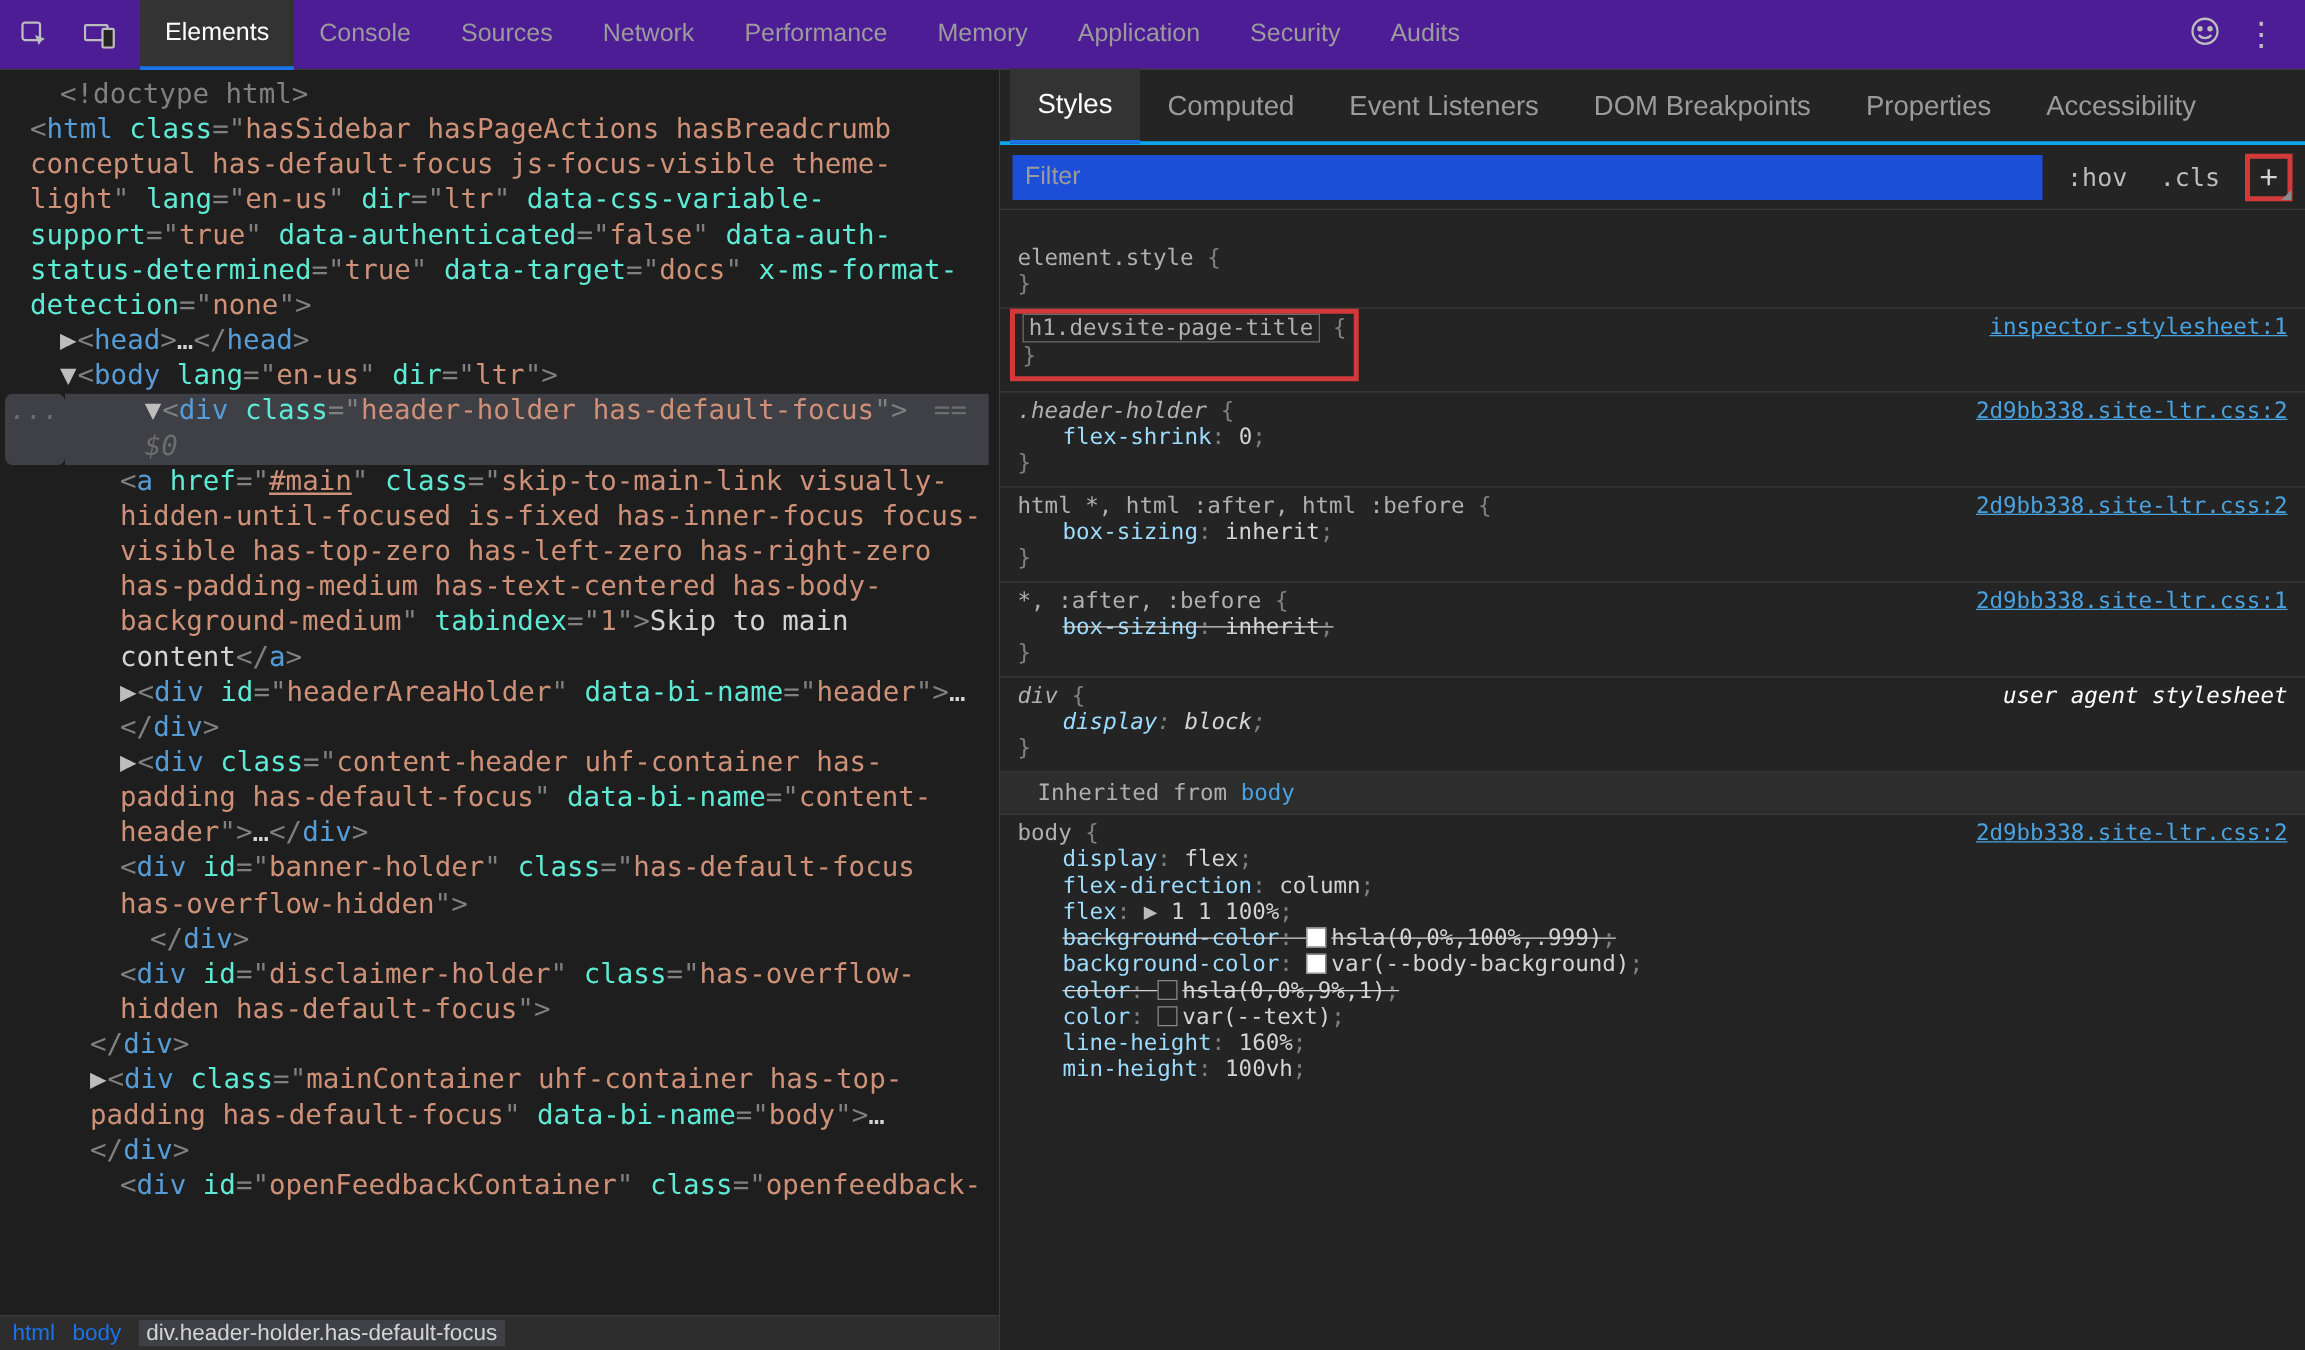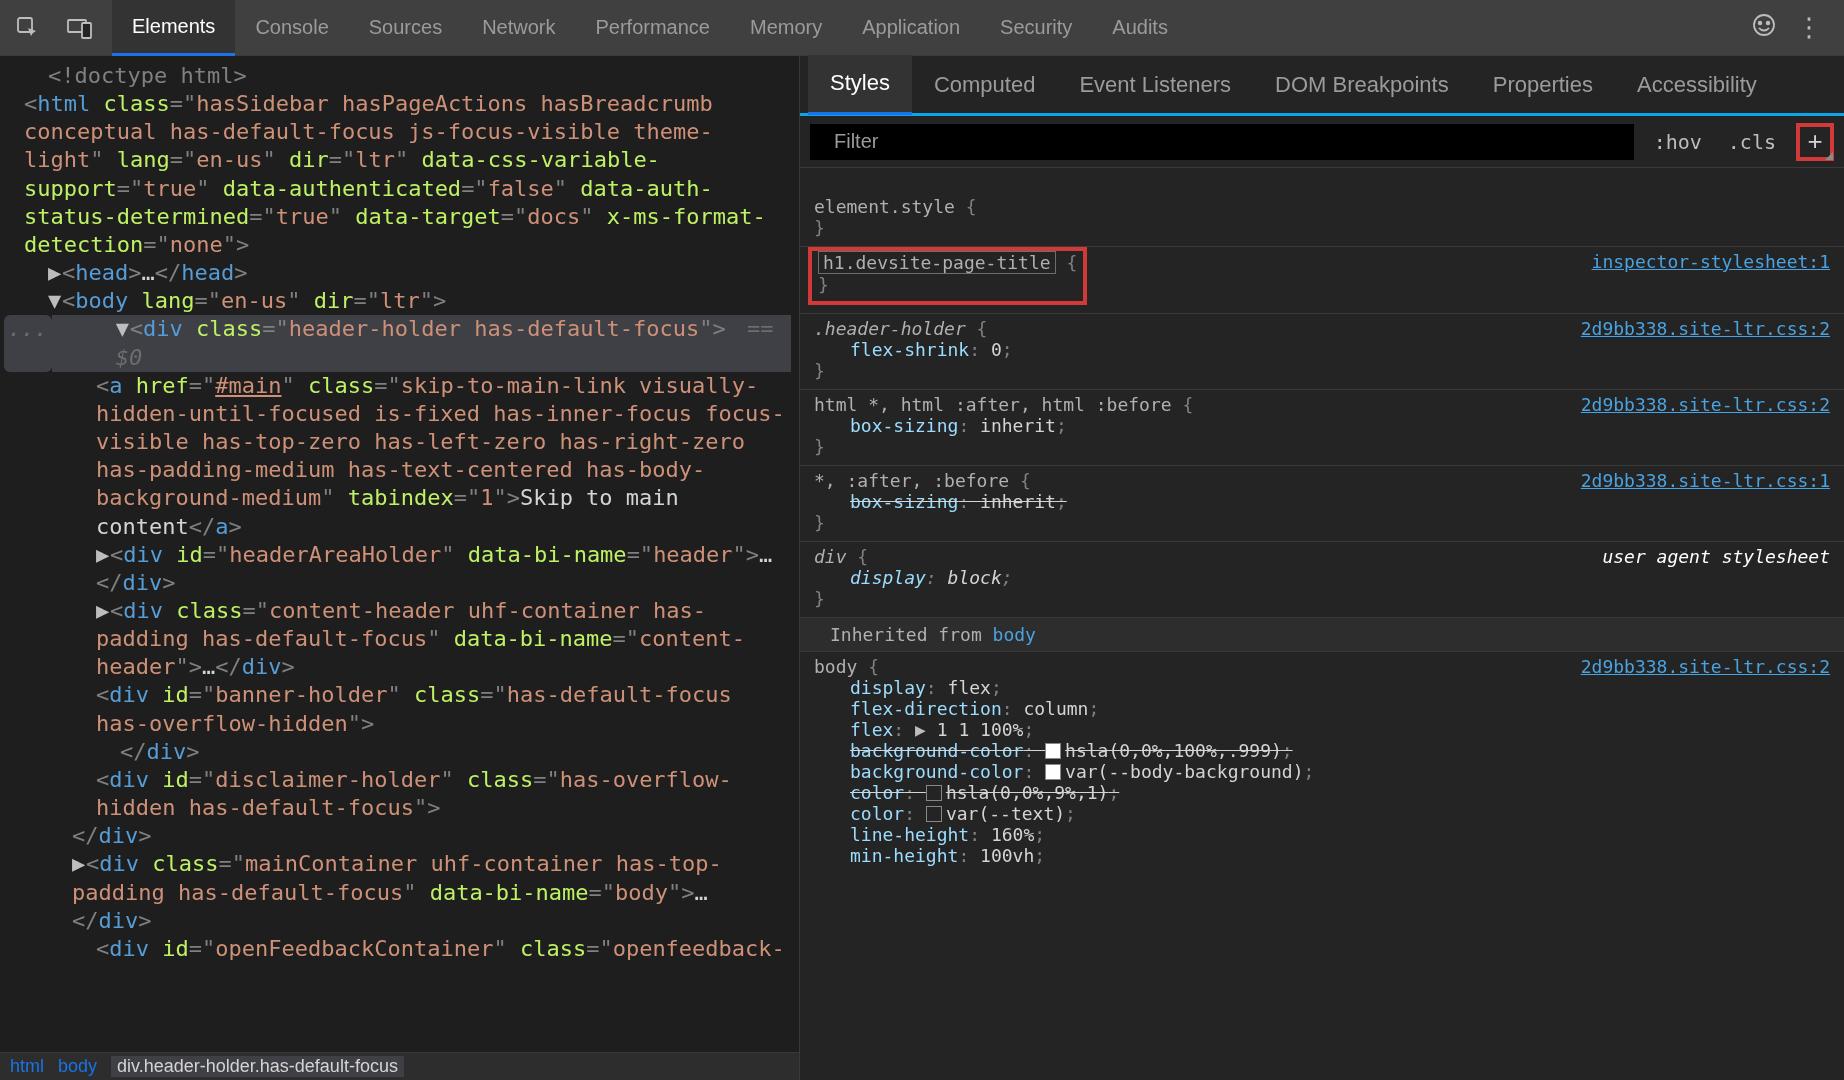--- a/index.html
+++ b/index.html
@@ -13,21 +13,21 @@
     flex-direction: column;
   }
   .mono { font-family: Consolas, "Menlo", monospace; }
 
   
   .toolbar {
     display: flex;
     align-items: center;
     height: 56px;
     border-bottom: 1px solid #3a3a3a;
-    background: #404040;
+    background: #4c1d95;
     padding: 0 8px;
   }
   .toolbar-icon {
     width: 40px;
     height: 40px;
     display: flex;
     align-items: center;
     justify-content: center;
     color: #bdbdbd;
     margin-right: 12px;
@@ -72,21 +72,21 @@
     flex: 1;
     overflow: hidden;
     padding: 6px 8px 0 8px;
     background: #1e1e1e;
     font-size: 22px;
     line-height: 1.28;
   }
   .elements-tree span { font-family: Consolas, Menlo, monospace; }
   .p  { color: #808080; }     
   .tg { color: #569cd6; }     
-  .an { color: #bef264; }     
+  .an { color: #5eead4; }     
   .av { color: #ce9178; }     
   .doctype { color: #808080; }
   .link-under { text-decoration: underline; }
   .caret { color: #bdbdbd; display:inline-block; width:14px; }
   .indent1 { padding-left: 16px; }
   .indent2 { padding-left: 40px; }
   .indent3 { padding-left: 64px; }
   .indent4 { padding-left: 88px; }
   .indent5 { padding-left: 112px; }
   .txt { color: #d4d4d4; }
@@ -149,25 +149,25 @@
     display: flex;
     align-items: center;
     height: 52px;
     border-bottom: 1px solid #3a3a3a;
     padding: 0 10px;
     gap: 14px;
     color: #9b9b9b;
   }
   .filter-input {
     flex: 1;
-    background: #000000;
+    background: #1d4ed8;
     border: none;
     height: 36px;
     color: #d4d4d4;
-    padding: 0 24px;
+    padding: 0 10px;
     font-size: 20px;
   }
   .filter-input::placeholder { color: #9b9b9b; }
   .filter-btn {
     font-family: Consolas, Menlo, monospace;
     color: #bdbdbd;
     padding: 0 6px;
     cursor: pointer;
   }
   .plus-btn {

